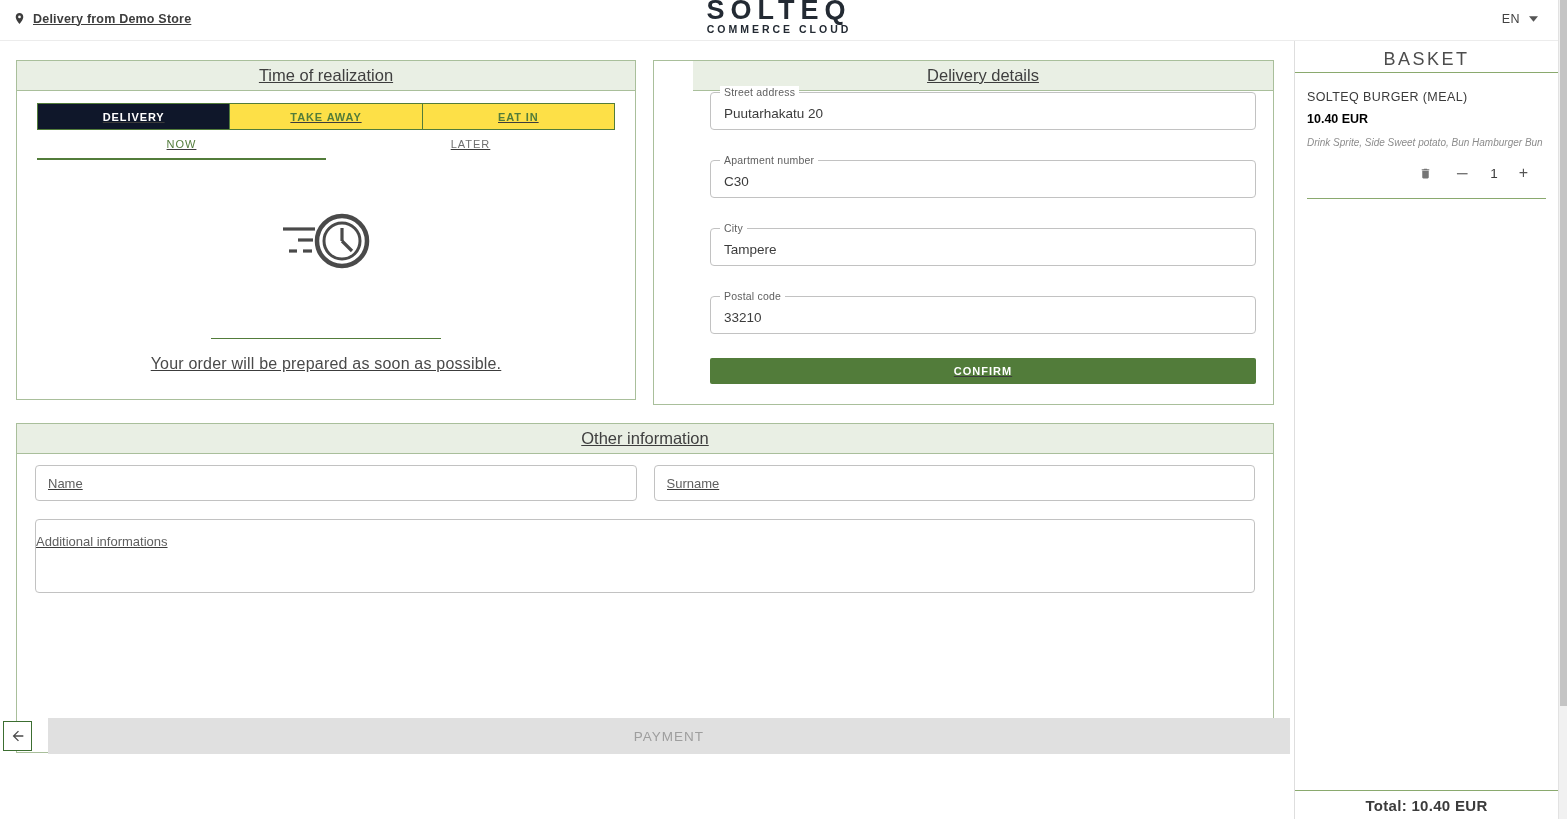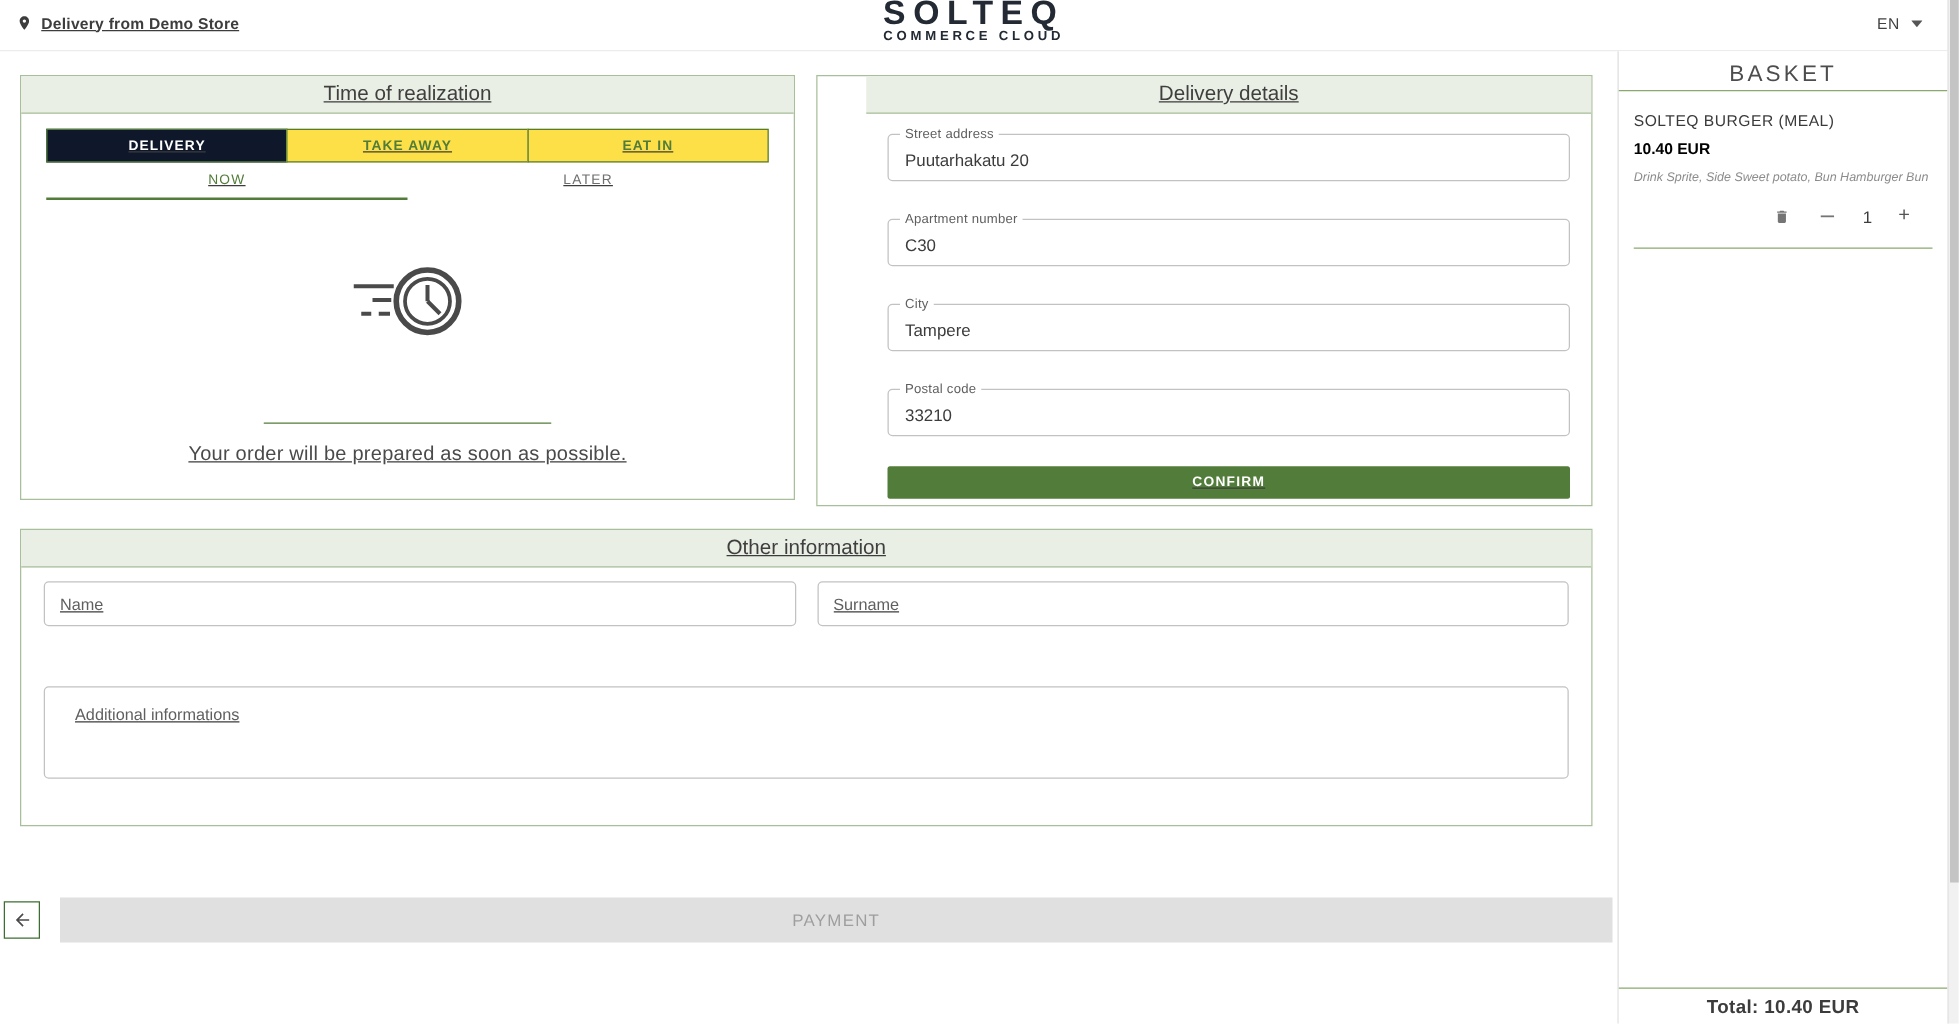--- a/index.html
+++ b/index.html
@@ -36,40 +36,40 @@
     font-size:11px; letter-spacing:1px; color:#6f6f6f; cursor:pointer; border-bottom:2px solid transparent; }
   .subtab.active { color:#527c3a; border-bottom:2px solid #527c3a; }
   .clock-wrap { margin-top:46px; display:flex; justify-content:center; }
   .time-divider { width:230px; margin:62px auto 0 auto; border-top:1px solid #527c3a; }
   .time-message { margin-top:16px; text-align:center; font-size:16px; color:#4a4a4a; letter-spacing:.2px; }
 
   
   .delivery-panel { left:653px; top:60px; width:621px; height:345px;padding-left:39px; }
   .mfield { position:relative; margin:30px 17px 0 17px; height:38px;
     border:1px solid #c2c2c2; border-radius:4px; background:#fff; }
-  .mfield.first { margin-top:16px; }
+  .mfield.first { margin-top:1px; }
   .mfield-label { position:absolute; top:-7px; left:9px; background:#fff; padding:0 4px;
     font-size:10.5px; color:#5f5f5f; letter-spacing:.2px; }
   .mfield input { width:100%; height:100%; border:none; outline:none; background:transparent;
     padding:4px 0 0 13px; font-size:13.5px; color:#3c3c3c; font-family:"Liberation Sans", sans-serif; }
   .confirm-btn { display:block; margin:24px 17px 0 17px; width:calc(100% - 34px); height:26px;
     background:#527c3a; color:#fff; border:none; border-radius:2px; font-size:11px;
     font-weight:bold; letter-spacing:1px; cursor:pointer; font-family:"Liberation Sans", sans-serif; }
 
   
-  .other-panel { left:16px; top:423px; width:1258px; height:238px; }
+  .other-panel { left:16px; top:423px; width:1258px; height:330px; }
   .other-row { display:flex; margin:0 18px; gap:17px; }
   .row1 { margin-top:11px; }
   .row2 { margin-top:33px; }
   .pfield { flex:1; height:36px; border:1px solid #c2c2c2; border-radius:4px;
     font-size:13px; color:#3c3c3c; padding:0 12px; outline:none; font-family:"Liberation Sans", sans-serif; }
   .pfield::placeholder, .ptext::placeholder { color:#5f5f5f; opacity:1; }
-  .ptext { display:block; margin:48px 18px 0 18px; width:calc(100% - 36px); height:74px;
+  .ptext { display:block; margin:18px 18px 0 18px; width:calc(100% - 36px); height:74px;
     border:1px solid #c2c2c2; border-radius:4px; font-size:13px; color:#ec4899;
-    padding:14px 24px; outline:none; resize:none; font-family:"Liberation Sans", sans-serif; }
+    padding:14px 0; outline:none; resize:none; font-family:"Liberation Sans", sans-serif; }
 
   
   .back-btn { position:absolute; left:3px; top:721px; width:29px; height:30px; background:#fff;
     border:1px solid #3c6e31; display:flex; align-items:center; justify-content:center; cursor:pointer; }
   .payment-bar { position:absolute; left:48px; top:718px; width:1242px; height:36px;
     background:#e0e0e0; border:none; color:#9e9e9e; font-size:13.5px; letter-spacing:1px;
     font-family:"Liberation Sans", sans-serif; cursor:default; }
 
   
   .basket { position:absolute; left:1294px; top:41px; width:264px; height:778px;

